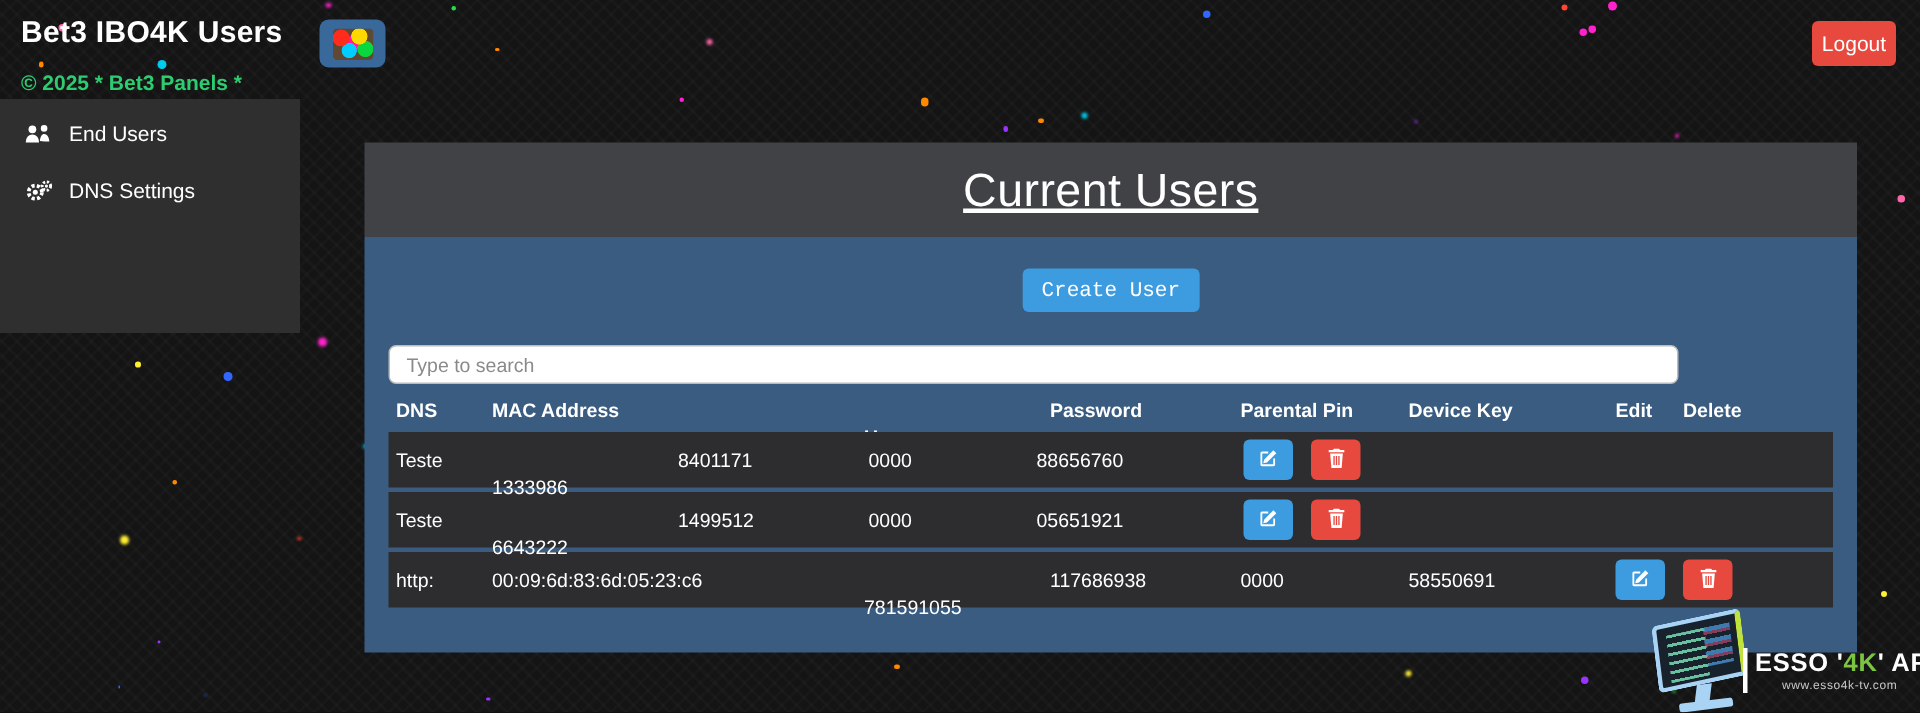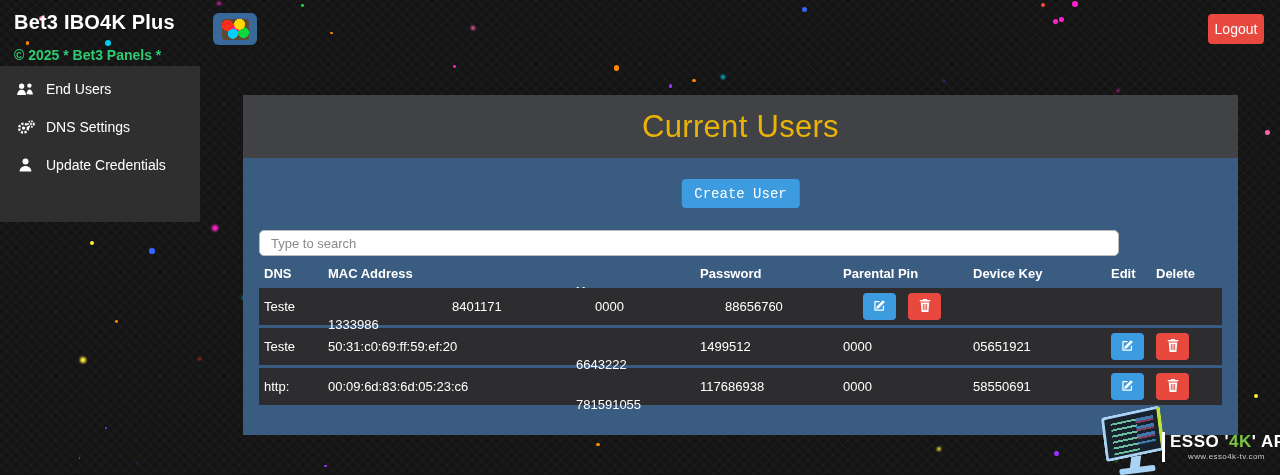--- a/index.html
+++ b/index.html
@@ -40,21 +40,21 @@
   .sidebar { position:absolute; left:0; top:66px; width:200px; height:156px; z-index:2;
     background:var(--sidebar-gray); padding-top:4px; }
   .side-item { display:flex; align-items:center; gap:11px; height:38px;
     padding-left:16px; color:#fff; font-size:14px; cursor:pointer; }
   .side-item .sicon { width:19px; display:flex; justify-content:center; }
 
   
   .card { position:absolute; left:243px; top:95px; width:995px; height:340px; z-index:2; }
   .card-header { height:63px; background:var(--header-gray);
     display:flex; align-items:center; justify-content:center; }
-  .card-header h1 { color:#eab308; font-size:31px; font-weight:400; letter-spacing:0.3px; }
+  .card-header h1 { color:#ffffff; font-size:31px; font-weight:400; letter-spacing:0.3px;text-decoration:underline; }
   .card-body { position:absolute; left:0; right:0; top:63px; bottom:0;
     background:var(--panel-blue); }
   .create-btn { position:absolute; left:50%; transform:translateX(-50%); top:21px;
     height:29px; padding:0 13px; background:var(--accent-blue); color:#fff;
     border:none; border-radius:4px; font-size:14px; font-family:Liberation Mono, monospace; cursor:pointer; }
   .search-input { position:absolute; left:16px; top:72px; width:860px; height:26px;
     border:1px solid #bbb; border-radius:5px; padding:0 11px; font-size:13px;
     font-family:inherit; color:#0c4a6e; outline:none; }
   .search-input::placeholder { color:#8a8a8a; }
 
@@ -62,21 +62,21 @@
     display:flex; align-items:center; color:#fff; font-size:13px; font-weight:bold; }
   .rows { position:absolute; left:16px; top:130px; width:963px; }
   .trow { display:flex; align-items:center; height:37px; margin-bottom:3px;
     background:var(--row-dark); color:#fff; font-size:13px; }
   .trow:last-child { margin-bottom:0; }
 
   .c-dns  { width:69px; padding-left:5px; }
   .c-mac  { width:248px; }
   .c-user { width:124px;margin-top:36px; }
   .c-pass { width:127px; }
-  .c-pin  { width:130px;margin-left:16px; }
+  .c-pin  { width:112px; }
   .c-key  { width:138px; }
   .c-edit { width:45px; }
   .c-del  { width:40px; }
 
   .icon-btn { width:33px; height:27px; border:none; border-radius:4px;
     display:flex; align-items:center; justify-content:center; cursor:pointer; }
   .icon-btn.edit { background:var(--accent-blue); }
   .icon-btn.del  { background:var(--danger-red); }
 
   
@@ -182,21 +182,21 @@
       <span class="dot" style="height: 3.98001px; width: 3.98001px; left: 884.223px; top: 140.427px; background: rgb(255, 34, 204);"></span>
       <span class="dot" style="height: 2.03572px; width: 2.03572px; left: 695.533px; top: 212.206px; background: rgb(51, 102, 255);"></span>
       <span class="dot" style="height: 4.83552px; width: 4.83552px; left: 731.41px; top: 363.678px; background: rgb(255, 68, 51);"></span>
       <span class="dot" style="height: 4.26158px; width: 4.26158px; left: 782.296px; top: 280.488px; background: rgb(51, 102, 255);"></span>
       <span class="dot" style="height: 4.74966px; width: 4.74966px; left: 1114.93px; top: 402.152px; background: rgb(51, 102, 255);"></span>
       <span class="dot" style="height: 2.17593px; width: 2.17593px; left: 324.333px; top: 465.314px; background: rgb(153, 51, 255);"></span>
       <span class="dot" style="height: 1.66978px; width: 1.66978px; left: 950.363px; top: 242.733px; background: rgb(136, 255, 68); filter: blur(1px);"></span>
       <span class="dot" style="height: 2.32366px; width: 2.32366px; left: 416.205px; top: 327.851px; background: rgb(51, 102, 255);"></span>
     </div>
 
-  <div class="app-title">Bet3 IBO4K Plus</div>
+  <div class="app-title">Bet3 IBO4K Users</div>
   <div class="copyright">© 2025 * Bet3 Panels *</div>
   <button class="logo-btn">
     <span class="graffiti"></span>
   </button>
   <button class="logout-btn">Logout</button>
 
   <nav class="sidebar">
     <div class="side-item">
       <span class="sicon">
         <svg width="19" height="14" viewBox="0 0 19 14" fill="#fff">
@@ -212,29 +212,20 @@
       <span class="sicon">
         <svg width="18" height="15" viewBox="0 0 20 17">
           <circle cx="7.2" cy="9.2" r="5" fill="none" stroke="#fff" stroke-width="2.8" stroke-dasharray="2.4 1.7"></circle>
           <circle cx="7.2" cy="9.2" r="1.9" fill="#fff"></circle>
           <circle cx="15.6" cy="4.6" r="3.2" fill="none" stroke="#fff" stroke-width="2.2" stroke-dasharray="1.7 1.3"></circle>
           <circle cx="15.6" cy="4.6" r="1.2" fill="#fff"></circle>
         </svg>
       </span>
       <span>DNS Settings</span>
     </div>
-    <div class="side-item">
-      <span class="sicon">
-        <svg width="13" height="14" viewBox="0 0 13 14" fill="#fff">
-          <circle cx="6.5" cy="3.4" r="3"></circle>
-          <path d="M0.6 13.6c0-3.5 2.6-5.7 5.9-5.7s5.9 2.2 5.9 5.7z"></path>
-        </svg>
-      </span>
-      <span>Update Credentials</span>
-    </div>
   </nav>
 
   <section class="card">
     <div class="card-header">
       <h1>Current Users</h1>
     </div>
     <div class="card-body">
       <button class="create-btn">Create User</button>
       <input class="search-input" type="text" placeholder="Type to search" style="">
 
@@ -277,21 +268,20 @@
                       <line x1="9" y1="6.2" x2="9" y2="13.6"></line>
                     </g>
                 </svg>
               </span>
             </button>
           </div>
         </div>
 
         <div class="trow">
           <div class="c-dns">Teste</div>
-          <div class="c-mac">50:31:c0:69:ff:59:ef:20</div>
           <div class="c-user">6643222</div>
           <div class="c-pass">1499512</div>
           <div class="c-pin">0000</div>
           <div class="c-key">05651921</div>
           <div class="c-edit">
             <button class="icon-btn edit">
               <span>
                 <svg width="13" height="13" viewBox="0 0 16 16" fill="#fff">
                   <path d="M12.2 1.4l2.4 2.4-7.7 7.7-3 .7.7-3z"></path>
                   <path d="M13.6 8.2v4.9c0 .8-.6 1.4-1.4 1.4H3c-.8 0-1.4-.6-1.4-1.4V3.9c0-.8.6-1.4 1.4-1.4h5v1.5h-4.9v9h9V8.2z"></path>

